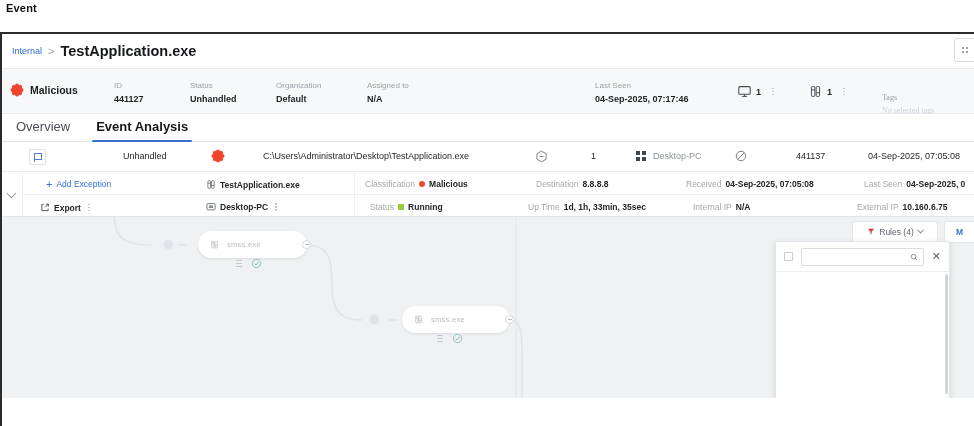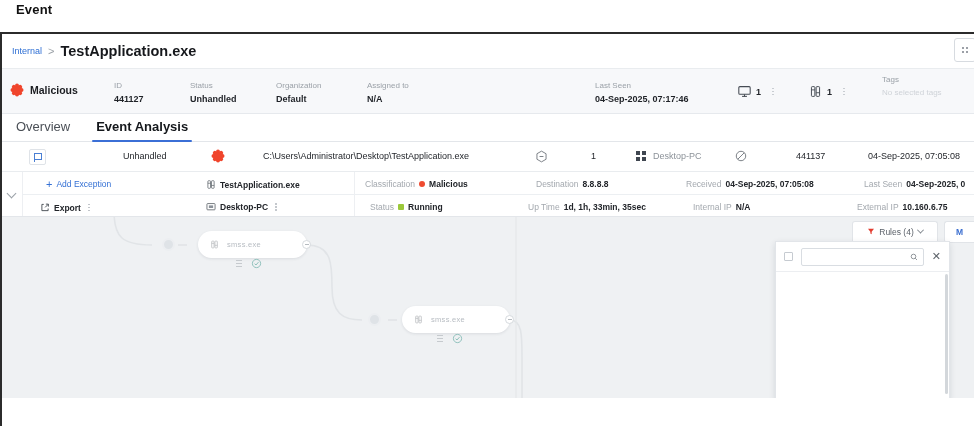--- a/index.html
+++ b/index.html
@@ -5,22 +5,22 @@
   * { box-sizing: border-box; margin: 0; padding: 0; }
   html, body {
     width: 974px; height: 426px;
     background: #ffffff;
     font-family: "Liberation Sans", sans-serif;
     overflow: hidden;
   }
 
   
   .page-caption {
-    position: absolute; left: 16px; top: 2px;
-    font-size: 13px; font-weight: bold; color: #111;
+    position: absolute; left: 6px; top: 2px;
+    font-size: 11px; font-weight: bold; color: #111;
     letter-spacing: .2px;
   }
 
   
   .app-window {
     position: absolute; left: 0; top: 32px;
     width: 974px; height: 394px;
     background: #ffffff;
     border-top: 2px solid #2b2b2b;
     border-left: 2px solid #2b2b2b;
@@ -78,21 +78,21 @@
 
   .field { position: absolute; top: 10px; }
   .field-label { font-size: 8px; color: #9ba1a8; line-height: 13px; }
   .field-value { font-size: 9px; color: #1f2227; font-weight: bold; line-height: 14px; }
 
   .counter { position: absolute; top: 16px; display: flex; align-items: center; gap: 5px; }
   .counter .num { font-size: 9px; font-weight: bold; color: #22252a; }
   .counter .kebab { display: flex; flex-direction: column; gap: 1.5px; margin-left: 6px; }
   .counter .kebab i { width: 1.5px; height: 1.5px; background: #c3c7cc; border-radius: 50%; }
 
-  .tags-block { position: absolute; top: 4px; }
+  .tags-block { position: absolute; top: 22px; font-family: Liberation Serif, serif; }
   .tags-label { font-size: 8px; color: #9ba1a8; line-height: 13px; }
   .tags-value { font-size: 8px; color: #cfd3d8; line-height: 14px; }
 
   
   .tabs {
     position: relative; height: 28px;
     border-bottom: 1px solid #e3e6ea;
     display: flex; align-items: flex-end; padding-left: 14px; gap: 26px;
     background: #fff;
   }

